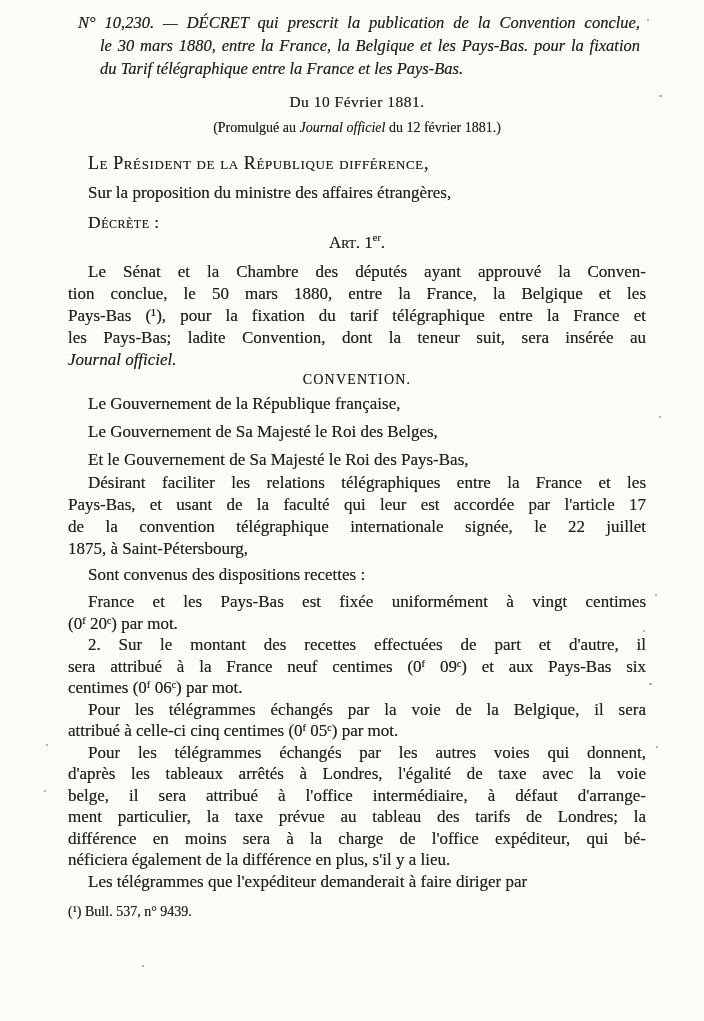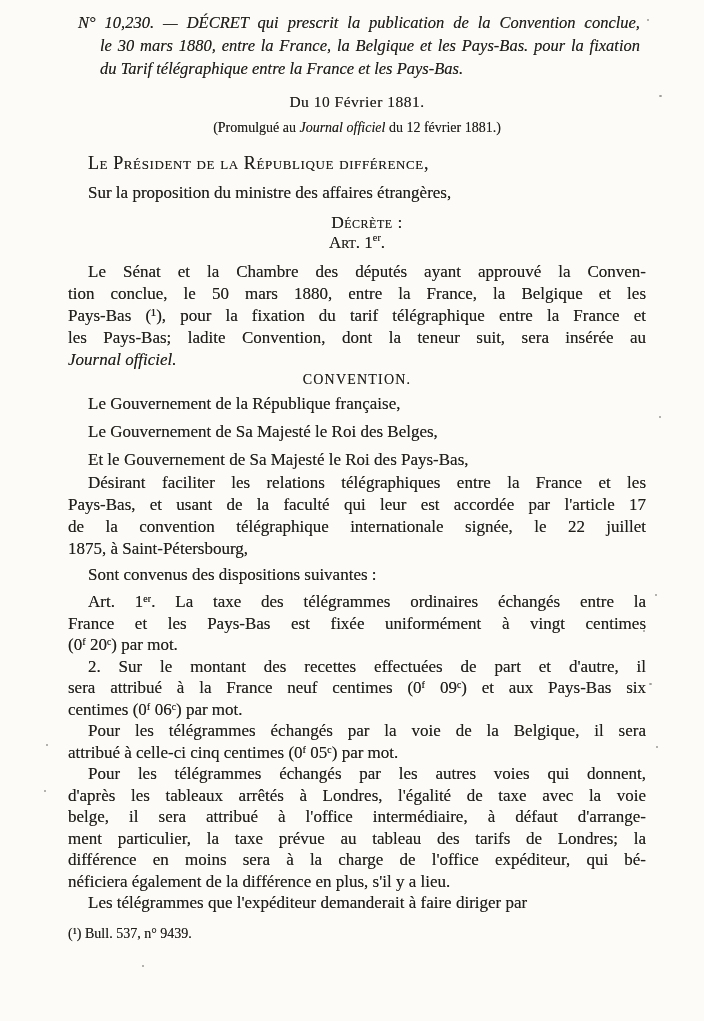--- a/index.html
+++ b/index.html
@@ -20,21 +20,21 @@
   .sc{font-variant:small-caps;}
   sup{font-size:.6em;vertical-align:super;line-height:0;}
   
   .hblock{font-style:italic;font-size:16.5px;margin-left:10px;margin-right:6px;padding-left:22px;}
   .hblock .tl{line-height:23px;}
   .hblock .tl:first-child{text-indent:-22px;}
   .date{margin-top:13px;text-align:center;font-size:15.5px;letter-spacing:.5px;}
   .prom{margin-top:9px;text-align:center;font-size:14px;}
   .pres{margin-top:17px;margin-left:20px;font-size:18px;letter-spacing:.6px;}
   .prop{margin-top:9px;margin-left:20px;}
-  .decr{margin-top:9px;margin-left:20px;font-size:17.5px;letter-spacing:.5px;text-align:center;}
+  .decr{margin-top:9px;margin-left:20px;font-size:17.5px;letter-spacing:.5px;}
   .artc{text-align:center;font-size:17px;margin-top:0;}
   .para .tl:first-child{text-indent:20px;}
   .pA{margin-top:8px;}
   .conv{margin-top:1px;text-align:center;font-size:14px;letter-spacing:1.2px;}
   .pline{margin-top:6px;text-indent:20px;line-height:22px;}
   .pline.g1{margin-top:5px;}
   .pB{margin-top:1px;}
   .sont{margin-top:4px;margin-bottom:5px;}
   .para.art{margin-top:0;}
   .para.art .tl{line-height:21.5px;}
@@ -79,24 +79,23 @@
     <div class="pline">Le Gouvernement de Sa Majesté le Roi des Belges,</div>
     <div class="pline">Et le Gouvernement de Sa Majesté le Roi des Pays-Bas,</div>
 
     <div class="para pB">
         <div class="tl j">Désirant faciliter les relations télégraphiques entre la France et les</div>
         <div class="tl j">Pays-Bas, et usant de la faculté qui leur est accordée par l'article 17</div>
         <div class="tl j">de la convention télégraphique internationale signée, le 22 juillet</div>
         <div class="tl">1875, à Saint-Pétersbourg,</div>
       </div>
 
-    <div class="pline sont">Sont convenus des dispositions suivantes :</div>
+    <div class="pline sont">Sont convenus des dispositions recettes :</div>
 
     <div class="para art">
-        <div class="tl j">Art. 1ᵉʳ. La taxe des télégrammes ordinaires échangés entre la</div>
         <div class="tl j">France et les Pays-Bas est fixée uniformément à vingt centimes</div>
         <div class="tl">(0ᶠ 20ᶜ) par mot.</div>
       </div>
     <div class="para art">
         <div class="tl j">2. Sur le montant des recettes effectuées de part et d'autre, il</div>
         <div class="tl j">sera attribué à la France neuf centimes (0ᶠ 09ᶜ) et aux Pays-Bas six</div>
         <div class="tl">centimes (0ᶠ 06ᶜ) par mot.</div>
       </div>
     <div class="para art">
         <div class="tl j">Pour les télégrammes échangés par la voie de la Belgique, il sera</div>

